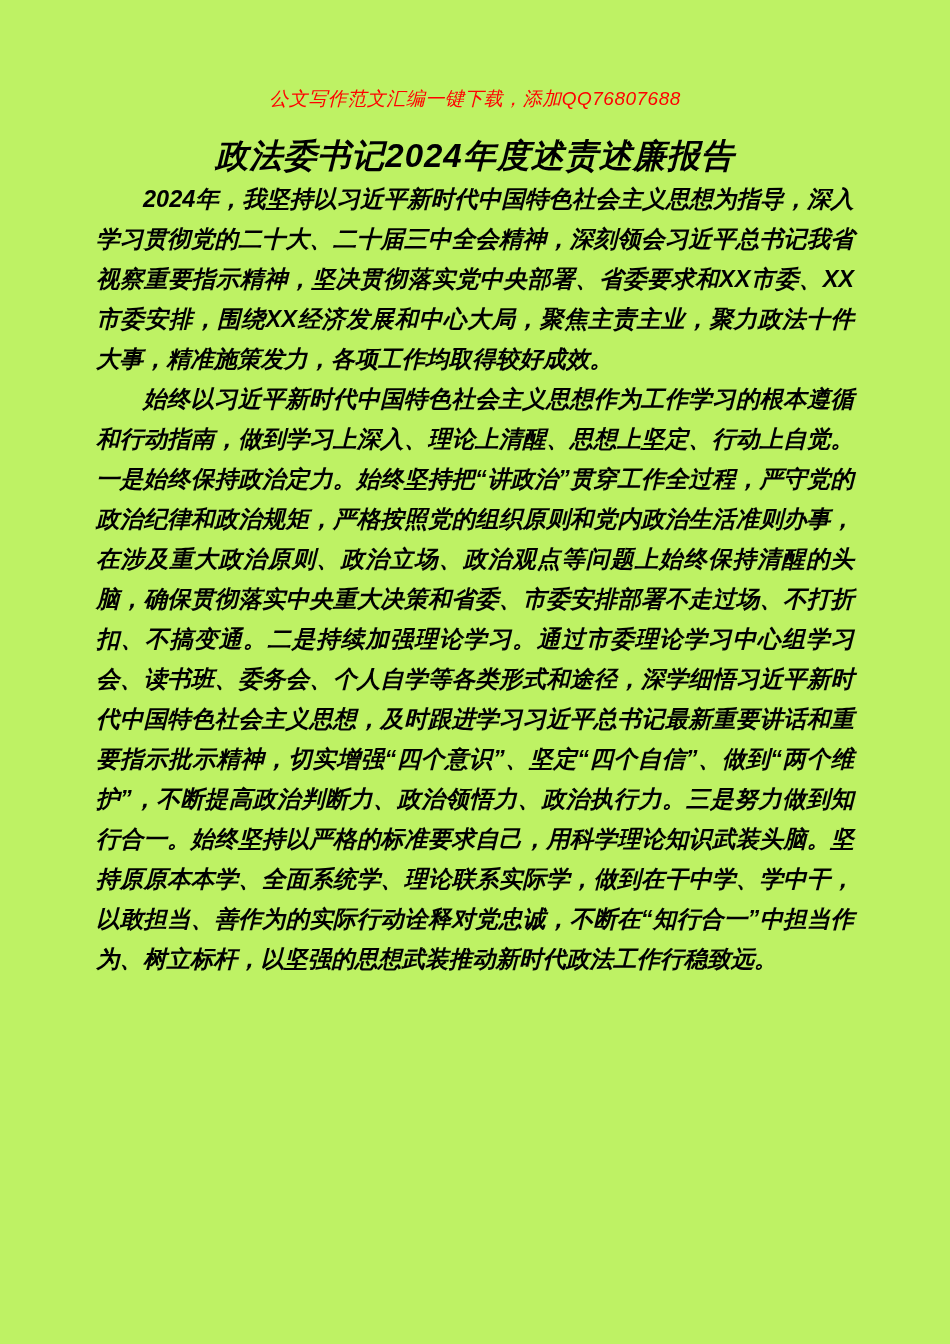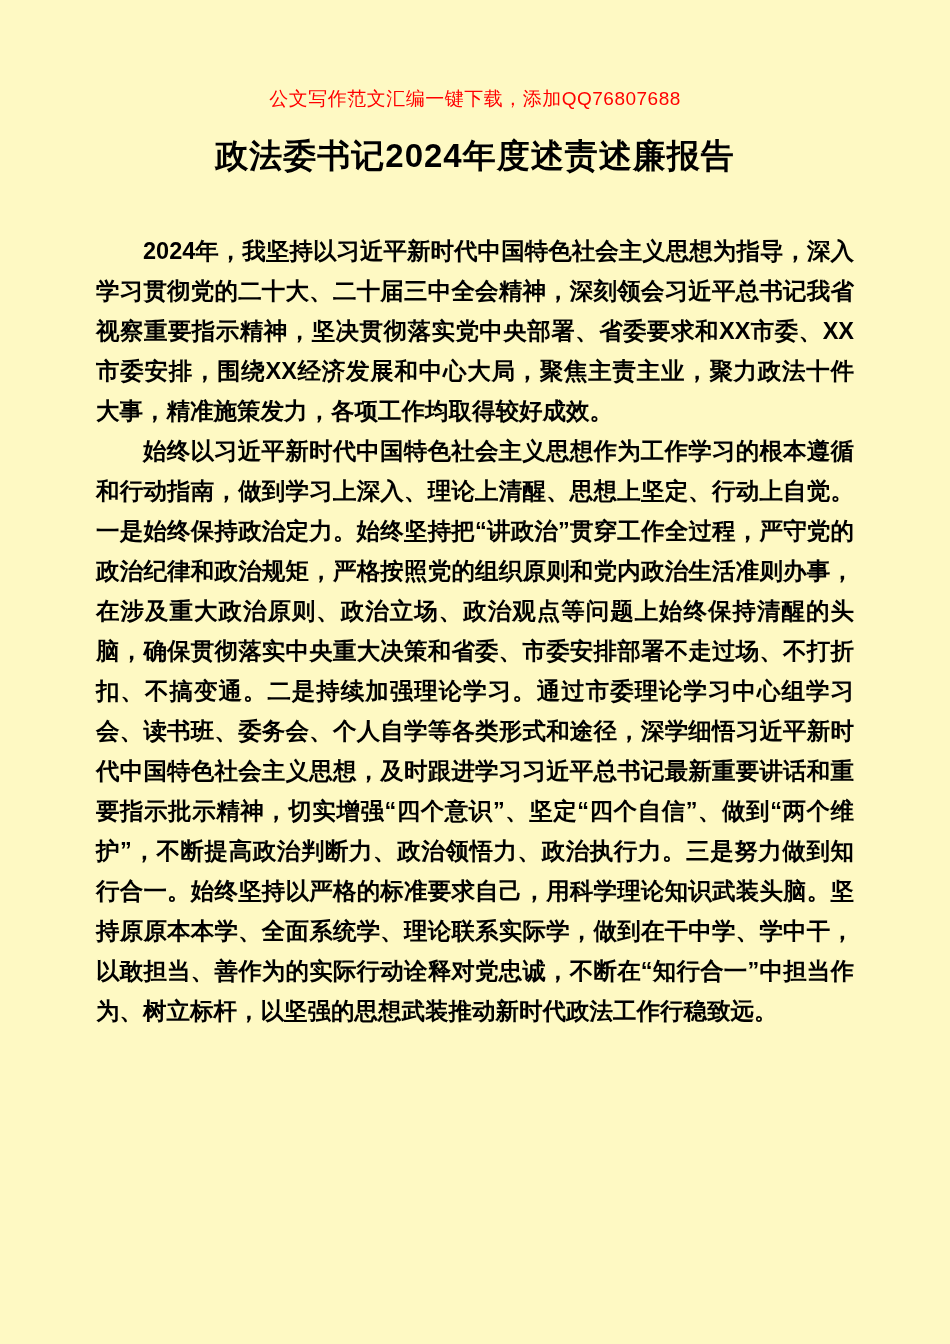--- a/index.html
+++ b/index.html
@@ -13,42 +13,42 @@
     font-family: "Liberation Serif", "DejaVu Serif", serif;
     color: #000000;
     overflow: hidden;
   }
   .page {
     position: relative;
     width: 950px;
     height: 1344px;
     box-sizing: border-box;
     padding: 0 96px;
-    background: #fef9c3;
+    background: #bef264;
+    font-style: italic;
   }
   .watermark {
     text-align: center;
     color: #ff0000;
     font-family: "Liberation Sans", "DejaVu Sans", sans-serif;
     font-size: 19px;
     letter-spacing: 0.5px;
     padding-top: 86px;
     white-space: nowrap;
   }
   .doc-title {
     text-align: center;
     font-family: "Liberation Sans", "DejaVu Sans", sans-serif;
     font-weight: bold;
     font-size: 33px;
     letter-spacing: 1px;
     margin-bottom: 0;
     color: #000;
   }
   .body-text {
-    margin-top: 52px;
     font-family: "Liberation Sans", "DejaVu Sans", sans-serif;
     font-weight: bold;
     font-size: 23.5px;
     line-height: 40px;
     text-align: justify;
     text-justify: inter-ideograph;
     color: #000;
   }
   .body-text p {
     margin: 0;

